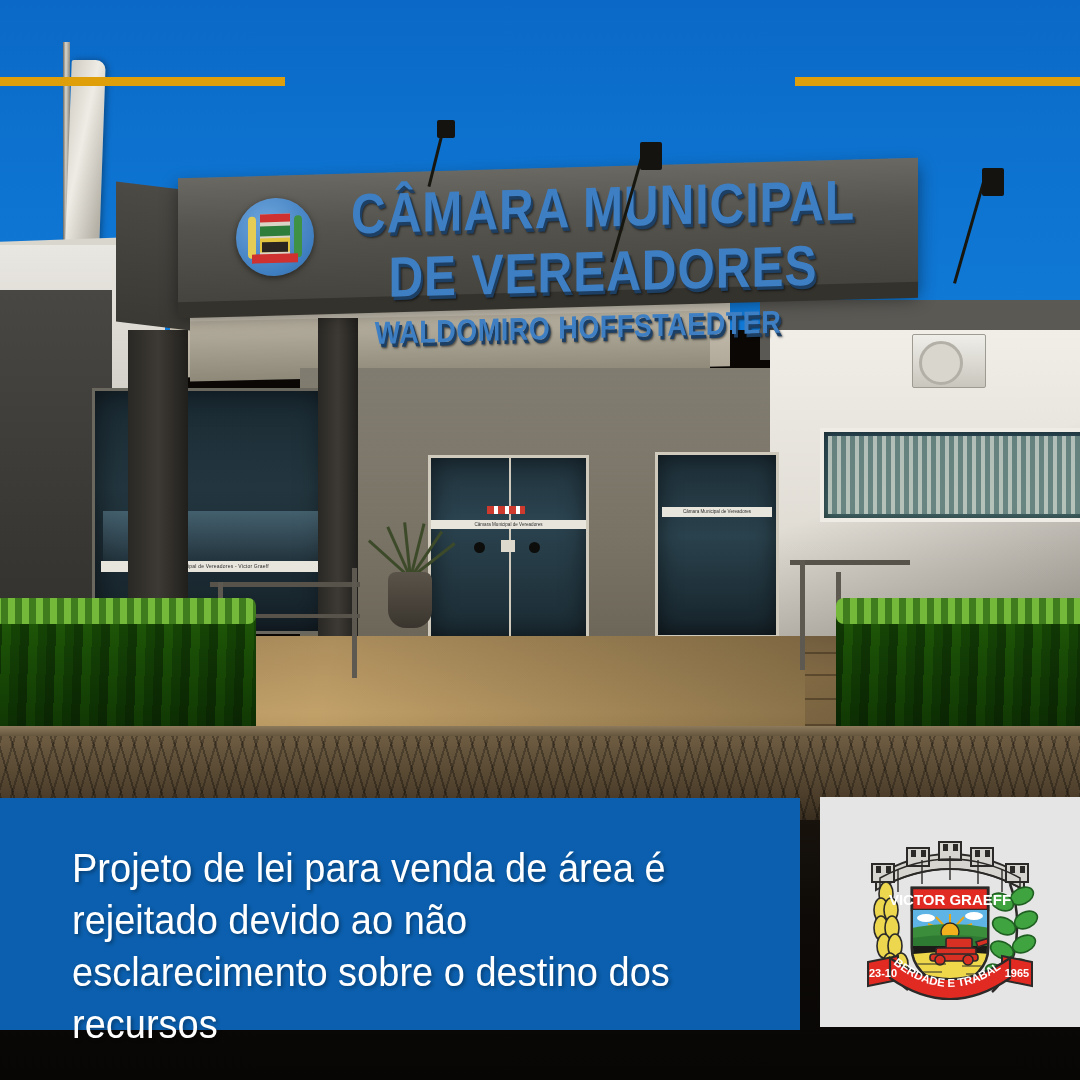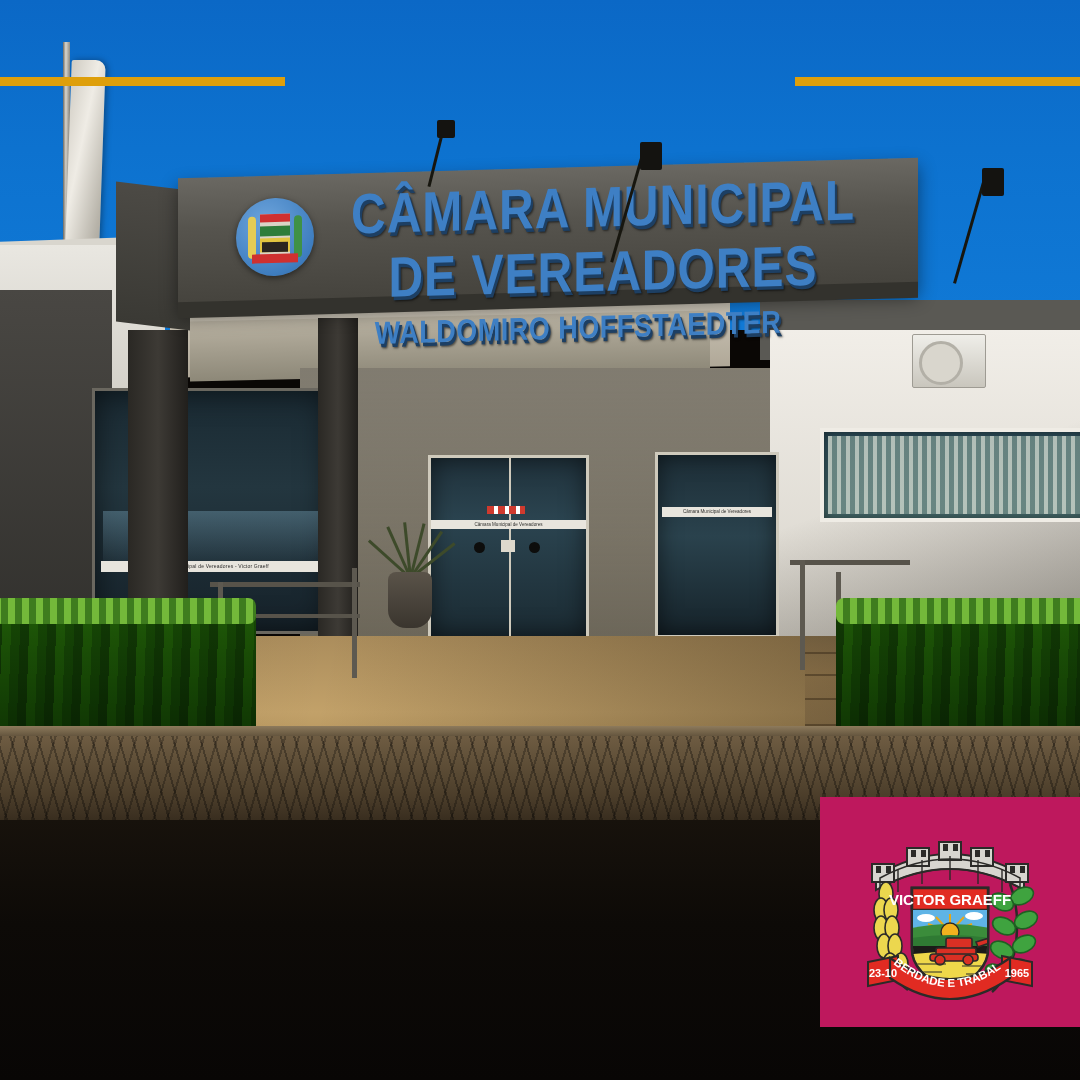--- a/index.html
+++ b/index.html
@@ -200,21 +200,21 @@
     position:absolute;left:0;top:798px;width:800px;height:232px;background:#0B5FAE;
     padding:44px 46px 0 72px;box-sizing:border-box;
   }
   .headline .h{
     color:#ffffff;font-size:40px;line-height:1.30;font-weight:normal;
     text-shadow:2px 2px 4px rgba(0,0,0,.35);
     font-family:"Liberation Sans",sans-serif;
     transform:scaleX(.95);transform-origin:left top;
   }
 
-  .logobox{position:absolute;left:820px;top:797px;width:260px;height:230px;background:#be185d;}
+  .logobox{position:absolute;left:820px;top:797px;width:260px;height:230px;background:#e5e5e5;}
 
   
   .logobox svg{position:absolute;left:50%;top:50%;transform:translate(-50%,-50%);}
 </style>
 </head>
 <body>
 
 <div class="stage">
 
   <div class="photo">
@@ -332,20 +332,23 @@
 
     <div class="curb"></div>
     <div class="pavers"></div>
     <div class="asphalt"></div>
   </div>
 
   <div class="bar-left"></div>
   <div class="bar-right"></div>
 
 
+  <div class="headline">
+    <div class="h">Projeto de lei para venda de área é rejeitado devido ao não esclarecimento sobre o destino dos recursos</div>
+  </div>
 
   <div class="logobox">
     <svg width="200" height="196" viewBox="0 0 200 196">
 
       <g fill="#d7d5cf" stroke="#2b2a28" stroke-width="2">
         <path d="M26 62 Q100 18 174 62 L174 76 Q100 34 26 76 Z"></path>
         <rect x="22" y="50" width="22" height="18"></rect>
           <rect x="57" y="34" width="22" height="18"></rect>
         <rect x="89" y="28" width="22" height="18"></rect>
           <rect x="121" y="34" width="22" height="18"></rect>

